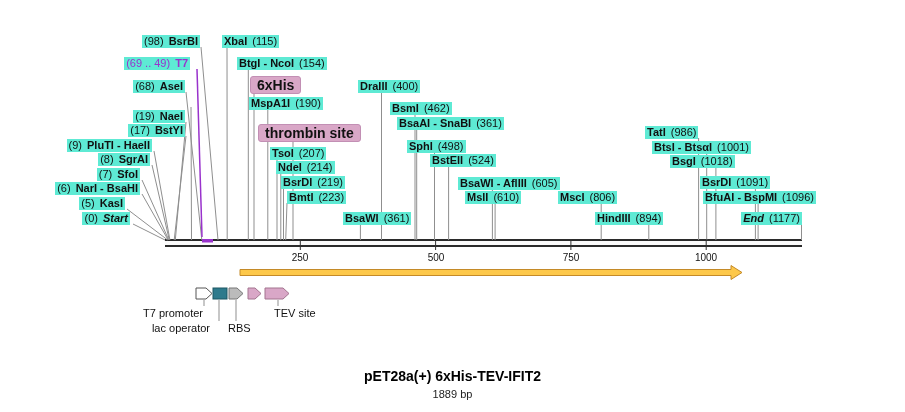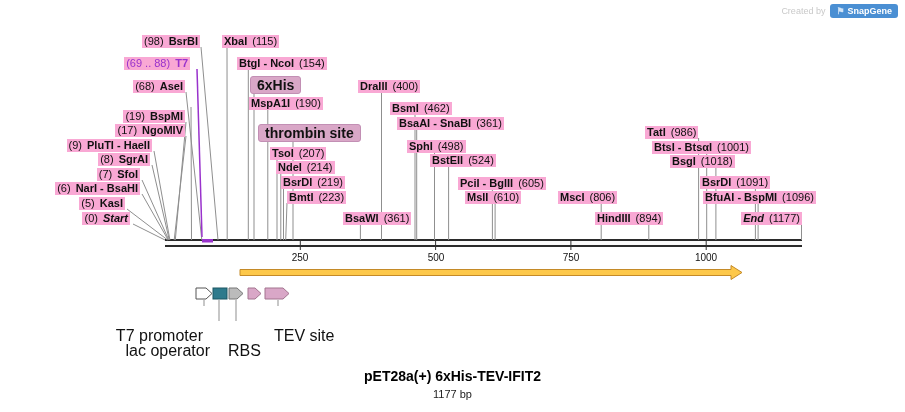--- a/index.html
+++ b/index.html
@@ -1,36 +1,36 @@
 <!DOCTYPE html>
 <html><head>
 <meta charset="utf-8">
 <style>
   html,body{margin:0;padding:0;background:#fff;}
   .canvas{position:relative;width:905px;height:412px;background:#fff;
           font-family:"Liberation Sans",sans-serif;overflow:hidden;}
   
   .site{position:absolute;font-size:11px;line-height:13px;white-space:nowrap;
-        z-index:3;background:#f9a8d4;padding:0 2px;color:#111;}
+        z-index:3;background:#5eead4;padding:0 2px;color:#111;}
   .site .nm{font-weight:bold;}
   .site .num{font-weight:normal;}
   .pf .num{margin-right:5px;}
   .nf .num{margin-left:5px;}
   .purple,.purple .nm,.purple .num{color:#9932cc;}
   .se .nm{font-style:italic;}
   
   .tag{position:absolute;z-index:4;background:#d9a7c7;border:1px solid #c28fb4;
        border-radius:3px;padding:2px 6px;font-size:14px;line-height:12px;color:#111;white-space:nowrap;font-weight:bold;}
   
   .ruler-bar{position:absolute;left:165px;top:239px;width:637px;height:4px;
              border-top:2px solid #2b2b2b;border-bottom:2px solid #2b2b2b;background:#fafafa;z-index:1;}
   .tick-label{position:absolute;top:252px;transform:translateX(-50%);
               font-size:10px;color:#111;z-index:3;text-align:center;}
   
-  .flabel{position:absolute;font-size:16px;line-height:13px;color:#111;z-index:3;white-space:nowrap;margin-top:22px;}
+  .flabel{position:absolute;font-size:11px;line-height:13px;color:#111;z-index:3;white-space:nowrap;}
   
   .title-wrap{position:absolute;left:0;right:0;top:368px;text-align:center;z-index:3;}
   .ptitle{font-size:14px;font-weight:bold;color:#000;text-align:center;}
   .plen{font-size:11px;color:#222;margin-top:4px;}
   
   .wm{position:absolute;top:4px;right:7px;display:flex;align-items:center;gap:5px;z-index:5;}
   .wm .created{font-size:9px;color:#c9c9c9;}
   .wm .badge{display:flex;align-items:center;gap:3px;background:#4a8fd3;border-radius:3px;
              color:#fff;padding:2px 6px;font-size:9px;font-weight:bold;}
   .wm .flag{color:#cfe3f7;font-size:9px;}
@@ -103,42 +103,42 @@
 
     <polygon points="196,288 206,288 212,293.5 206,299 196,299" stroke="#555" stroke-width="1" fill="#ffffff"></polygon>
     <rect x="213" y="288" width="14" height="11" stroke="#1d5662" stroke-width="1" fill="#2e7a8c"></rect>
     <polygon points="229,288 237,288 243,293.5 237,299 229,299" stroke="#777" stroke-width="1" fill="#bbbbbb"></polygon>
     <polygon points="248,288 255,288 261,293.5 255,299 248,299" stroke="#a3748f" stroke-width="1" fill="#d9a7c7"></polygon>
     <polygon points="265,288 283,288 289,293.5 283,299 265,299" stroke="#a3748f" stroke-width="1" fill="#d9a7c7"></polygon>
   </svg>
 
   <div class="site pf" style="right:705px;top:35px"><span class="num">(98)</span><span class="nm">BsrBI</span></div>
   <div class="site nf" style="left:222px;top:35px"><span class="nm">XbaI</span><span class="num">(115)</span></div>
-  <div class="site pf purple" style="right:715px;top:57px"><span class="num">(69 .. 88)</span><span class="nm">T7</span></div>
+  <div class="site pf purple" style="right:715px;top:57px"><span class="num">(69 .. 49)</span><span class="nm">T7</span></div>
   <div class="site nf" style="left:237px;top:57px"><span class="nm">BtgI - NcoI</span><span class="num">(154)</span></div>
   <div class="site pf" style="right:720px;top:80px"><span class="num">(68)</span><span class="nm">AseI</span></div>
   <div class="site nf" style="left:358px;top:80px"><span class="nm">DraIII</span><span class="num">(400)</span></div>
   <div class="site nf" style="left:249px;top:97px"><span class="nm">MspA1I</span><span class="num">(190)</span></div>
   <div class="site nf" style="left:390px;top:102px"><span class="nm">BsmI</span><span class="num">(462)</span></div>
-  <div class="site pf" style="right:720px;top:110px"><span class="num">(19)</span><span class="nm">BspMI</span></div>
+  <div class="site pf" style="right:720px;top:110px"><span class="num">(19)</span><span class="nm">NaeI</span></div>
   <div class="site nf" style="left:397px;top:117px"><span class="nm">BsaAI - SnaBI</span><span class="num">(361)</span></div>
-  <div class="site pf" style="right:720px;top:124px"><span class="num">(17)</span><span class="nm">NgoMIV</span></div>
+  <div class="site pf" style="right:720px;top:124px"><span class="num">(17)</span><span class="nm">BstYI</span></div>
   <div class="site nf" style="left:645px;top:126px"><span class="nm">TatI</span><span class="num">(986)</span></div>
   <div class="site pf" style="right:753px;top:139px"><span class="num">(9)</span><span class="nm">PluTI - HaeII</span></div>
   <div class="site nf" style="left:407px;top:140px"><span class="nm">SphI</span><span class="num">(498)</span></div>
   <div class="site nf" style="left:652px;top:141px"><span class="nm">BtsI - BtsαI</span><span class="num">(1001)</span></div>
   <div class="site nf" style="left:270px;top:147px"><span class="nm">TsoI</span><span class="num">(207)</span></div>
   <div class="site pf" style="right:755px;top:153px"><span class="num">(8)</span><span class="nm">SgrAI</span></div>
   <div class="site nf" style="left:430px;top:154px"><span class="nm">BstEII</span><span class="num">(524)</span></div>
   <div class="site nf" style="left:670px;top:155px"><span class="nm">BsgI</span><span class="num">(1018)</span></div>
   <div class="site nf" style="left:276px;top:161px"><span class="nm">NdeI</span><span class="num">(214)</span></div>
   <div class="site pf" style="right:765px;top:168px"><span class="num">(7)</span><span class="nm">SfoI</span></div>
   <div class="site nf" style="left:281px;top:176px"><span class="nm">BsrDI</span><span class="num">(219)</span></div>
   <div class="site pf" style="right:765px;top:182px"><span class="num">(6)</span><span class="nm">NarI - BsaHI</span></div>
-  <div class="site nf" style="left:458px;top:177px"><span class="nm">PciI - BglII</span><span class="num">(605)</span></div>
+  <div class="site nf" style="left:458px;top:177px"><span class="nm">BsaWI - AflIII</span><span class="num">(605)</span></div>
   <div class="site nf" style="left:700px;top:176px"><span class="nm">BsrDI</span><span class="num">(1091)</span></div>
   <div class="site nf" style="left:287px;top:191px"><span class="nm">BmtI</span><span class="num">(223)</span></div>
   <div class="site pf" style="right:780px;top:197px"><span class="num">(5)</span><span class="nm">KasI</span></div>
   <div class="site nf" style="left:465px;top:191px"><span class="nm">MslI</span><span class="num">(610)</span></div>
   <div class="site nf" style="left:558px;top:191px"><span class="nm">MscI</span><span class="num">(806)</span></div>
   <div class="site nf" style="left:703px;top:191px"><span class="nm">BfuAI - BspMI</span><span class="num">(1096)</span></div>
   <div class="site pf se" style="right:775px;top:212px"><span class="num">(0)</span><span class="nm">Start</span></div>
   <div class="site nf" style="left:343px;top:212px"><span class="nm">BsaWI</span><span class="num">(361)</span></div>
   <div class="site nf" style="left:595px;top:212px"><span class="nm">HindIII</span><span class="num">(894)</span></div>
   <div class="site nf se" style="right:103px;top:212px"><span class="nm">End</span><span class="num">(1177)</span></div>
@@ -151,24 +151,17 @@
   <div class="tick-label" style="left:571px">750</div>
   <div class="tick-label" style="left:706px">1000</div>
 
   <div class="flabel" style="right:702px;top:307px">T7 promoter</div>
   <div class="flabel" style="right:695px;top:322px">lac operator</div>
   <div class="flabel" style="left:228px;top:322px">RBS</div>
   <div class="flabel" style="left:274px;top:307px">TEV site</div>
 
   <div class="title-wrap">
     <div class="ptitle">pET28a(+) 6xHis-TEV-IFIT2</div>
-    <div class="plen">1177 bp</div>
+    <div class="plen">1889 bp</div>
   </div>
 
-  <div class="wm">
-    <span class="created">Created by</span>
-    <span class="badge">
-      <span class="flag">⚑</span>
-      <span>SnapGene</span>
-    </span>
-  </div>
 
 </div>
 
 </body></html>

